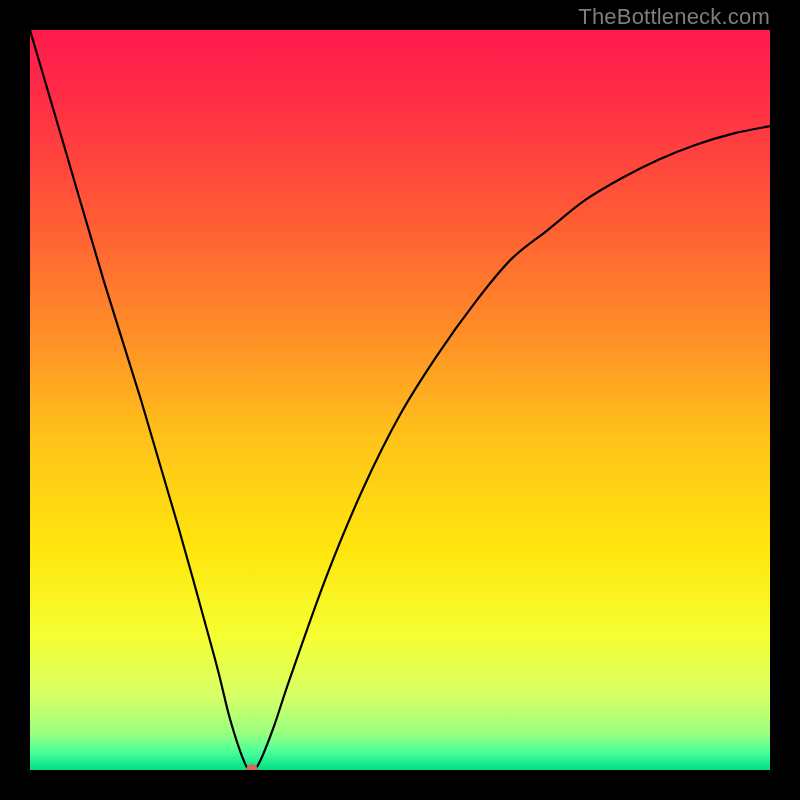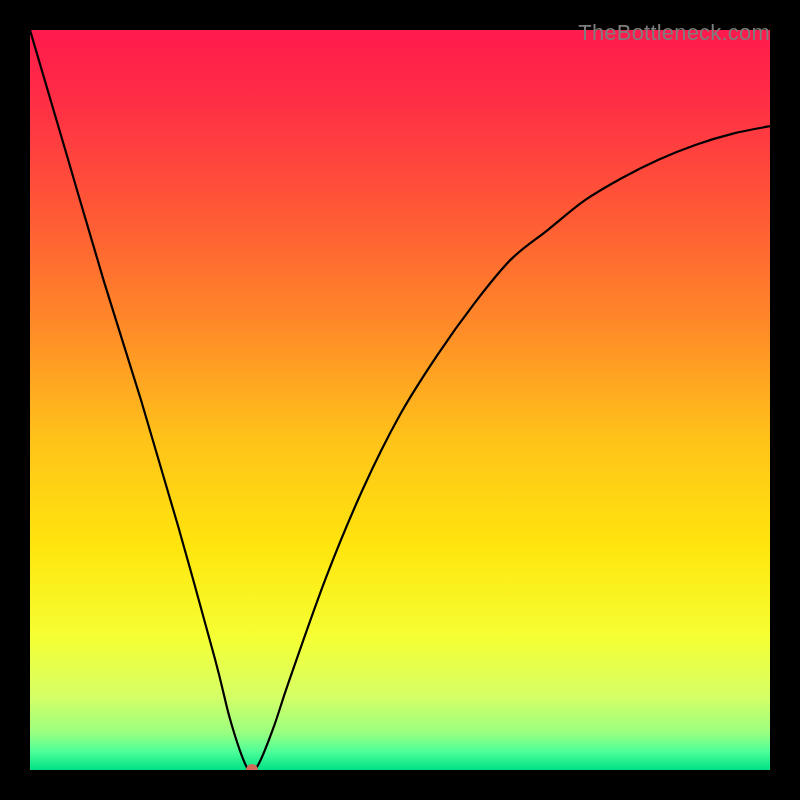--- a/index.html
+++ b/index.html
@@ -34,21 +34,20 @@
   }
   .watermark {
     position: absolute;
     top: 4px;
     right: 30px;
     font-family: Arial, sans-serif;
     font-size: 22px;
     color: #7d7d7d;
     font-weight: normal;
     letter-spacing: 0.2px;
-    margin-top: 16px;
   }
 </style>
 </head>
 <body>
 
 <div class="chart-container">
   <svg class="gradient-bg" viewBox="0 0 740 740" preserveAspectRatio="none">
     <defs>
       <linearGradient id="bgGrad" x1="0" y1="0" x2="0" y2="1">
           <stop offset="0%" stop-color="#ff1a4d"></stop>

